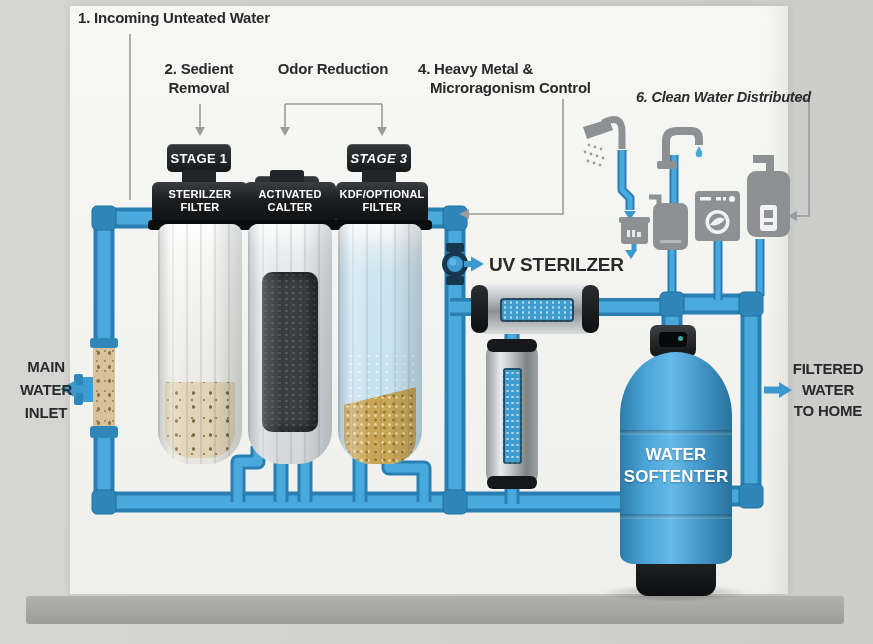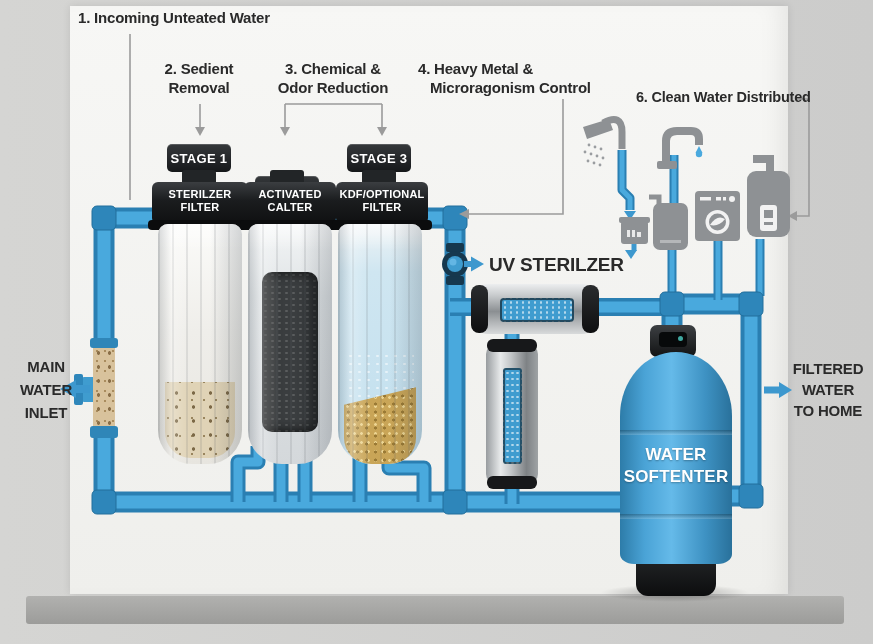--- a/index.html
+++ b/index.html
@@ -263,21 +263,21 @@
       <rect x="764" y="222" width="9" height="3" fill="#8e9194"></rect>
     </g>
   </svg>
 
   <div id="dirty" class="abs"></div>
   <div class="abs dcollar" style="top:338px;"></div>
   <div class="abs dcollar" style="top:426px;height:12px;"></div>
 
   <div class="abs badge" style="left:167px;top:144px;">STAGE 1</div>
   <div class="abs badge" style="left:255px;top:144px;margin-top:32px;">STAGE 2</div>
-  <div class="abs badge" style="left:347px;top:144px;">STAGE 3</div>
+  <div class="abs badge" style="left:347px;top:144px;font-style:italic;">STAGE 3</div>
   <div class="abs neck" style="left:182px;top:170px;"></div>
   <div class="abs neck" style="left:270px;top:170px;"></div>
   <div class="abs neck" style="left:362px;top:170px;"></div>
 
   <div class="abs head" style="left:152px;top:182px;width:96px;">
     <span class="line">STERILZER</span>
     <span class="line">FILTER</span>
   </div>
   <div class="abs head" style="left:244px;top:182px;width:92px;">
     <span class="line">ACTIVATED</span>
@@ -332,28 +332,27 @@
     <span class="line">WATER</span>
     <span class="line">SOFTENTER</span>
   </div>
 
   <div class="abs lbl" style="left:78px;top:8px;">1. Incoming Unteated Water</div>
   <div class="abs lbl ctr" style="left:138px;top:59px;width:122px;">
     <span class="line">2. Sedient</span>
     <span class="line">Removal</span>
   </div>
   <div class="abs lbl ctr" style="left:266px;top:59px;width:134px;">
-    <span class="line">3. Chemical &amp;</span>
     <span class="line">Odor Reduction</span>
   </div>
   <div class="abs lbl" style="left:418px;top:59px;width:190px;">
     <span class="line">4. Heavy Metal &amp;</span>
     <span class="line" style="padding-left:12px;">Microragonism Control</span>
   </div>
-  <div class="abs lbl" style="left:636px;top:88px;font-size:14.5px;">6. Clean Water Distributed</div>
+  <div class="abs lbl" style="left:636px;top:88px;font-size:14.5px;font-style:italic;">6. Clean Water Distributed</div>
   <div class="abs lbl" style="left:489px;top:255px;font-size:19px;">UV STERILZER</div>
   <div class="abs lbl ctr" style="left:16px;top:355px;width:60px;line-height:23px;">
     <span class="line">MAIN</span>
     <span class="line">WATER</span>
     <span class="line">INLET</span>
   </div>
   <div class="abs lbl ctr" style="left:788px;top:358px;width:80px;line-height:21px;">
     <span class="line">FILTERED</span>
     <span class="line">WATER</span>
     <span class="line">TO HOME</span>

